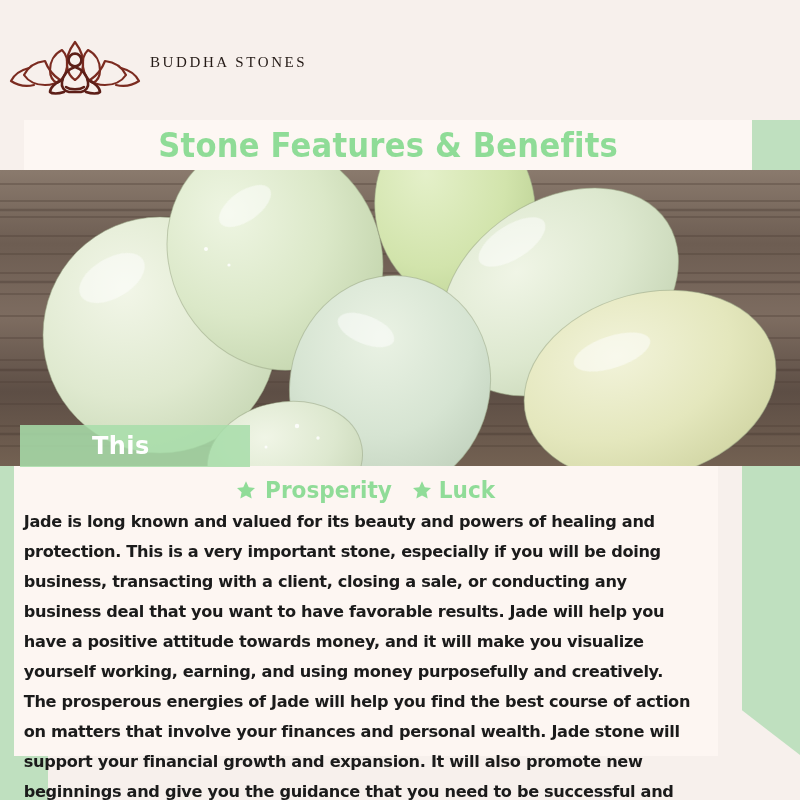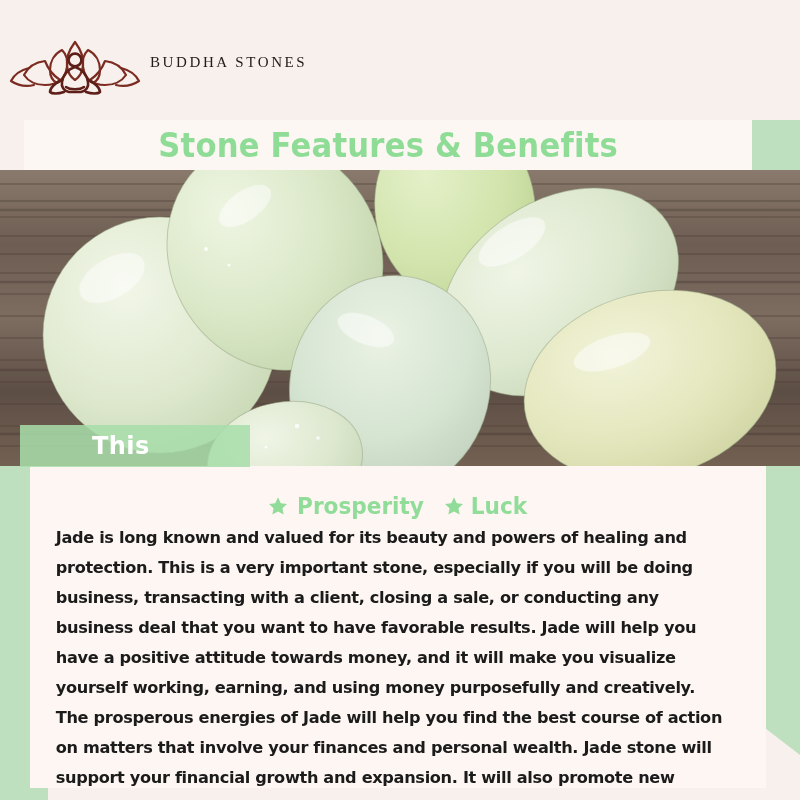--- a/index.html
+++ b/index.html
@@ -118,27 +118,27 @@
     color: #ffffff;
     font-family: "DejaVu Sans", sans-serif;
     font-weight: bold;
     font-size: 24px;
     letter-spacing: 0.4px;
   }
 
   
   .content {
     position: absolute;
-    left: 30px;
+    left: 14px;
     top: 466px;
     width: 704px;
     height: 290px;
     background: #fdf6f2;
     z-index: 3;
-    padding: 16px;
+    padding: 0;
   }
   .benefits {
     margin-top: 11px;
     display: flex;
     align-items: center;
     justify-content: center;
     gap: 16px;
     white-space: nowrap;
   }
   .benefit {

